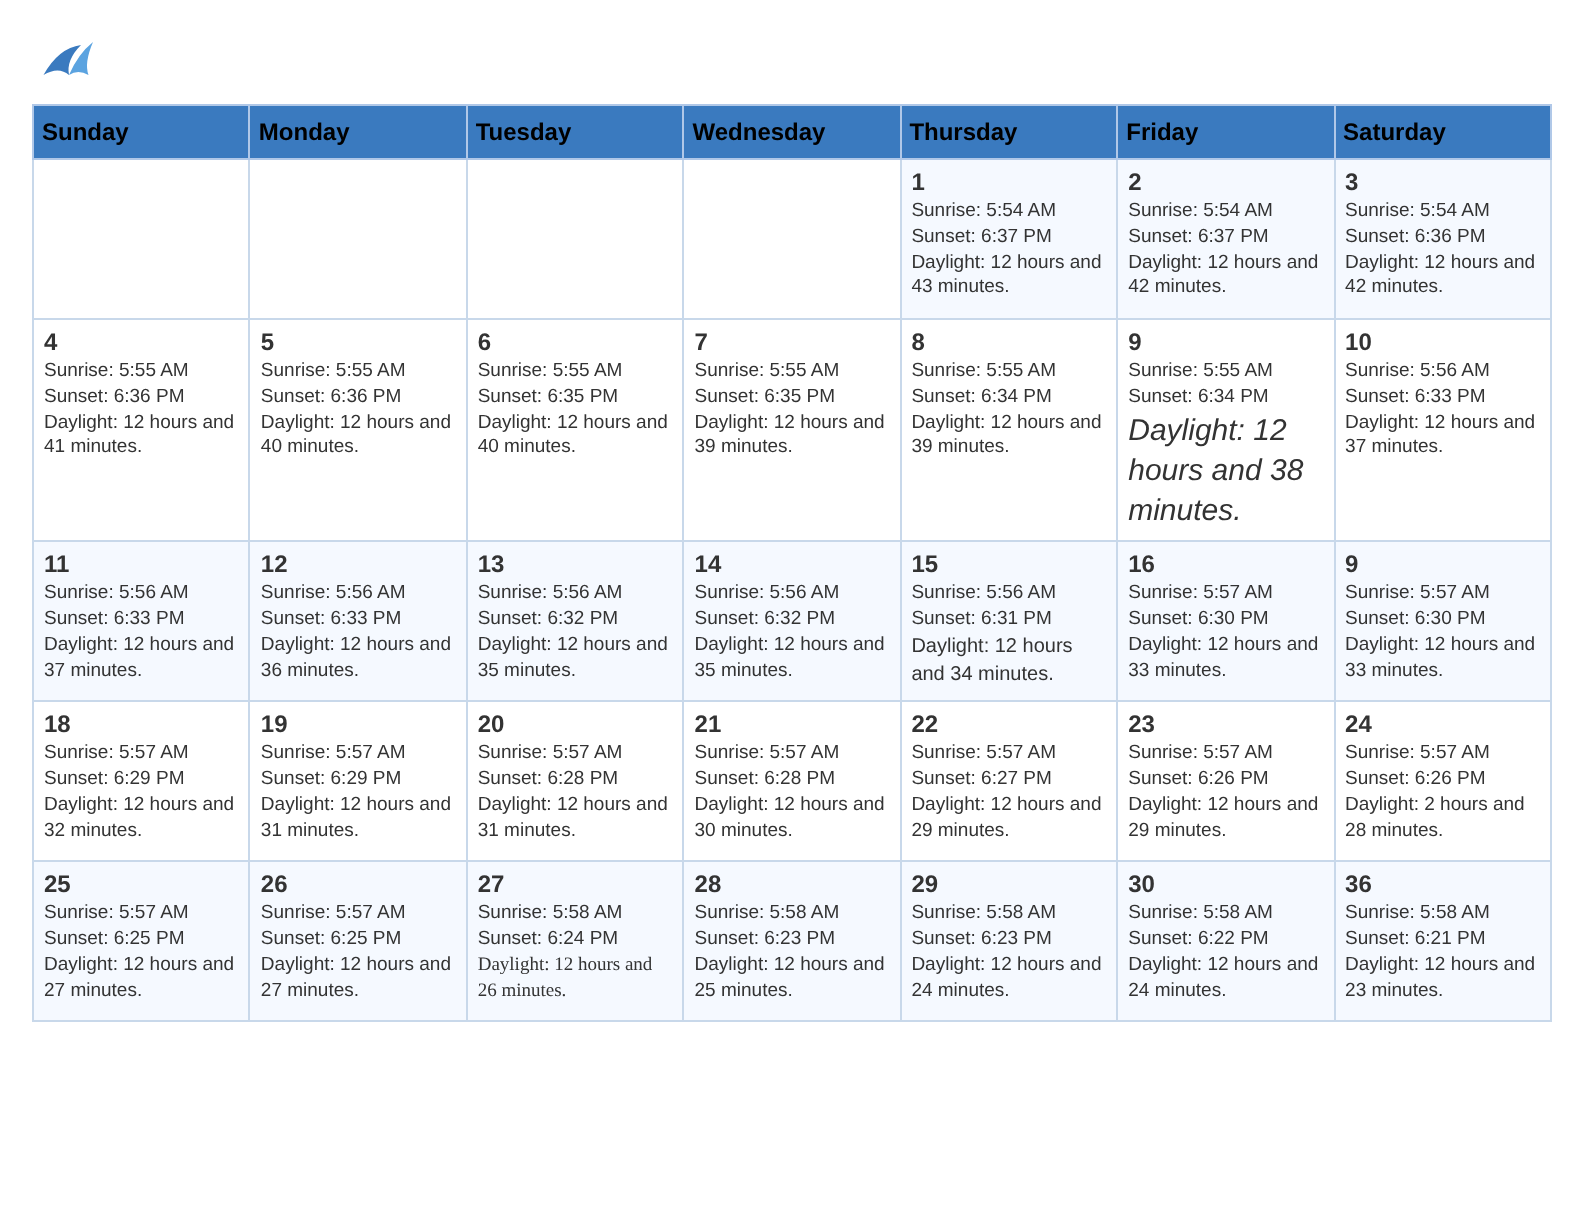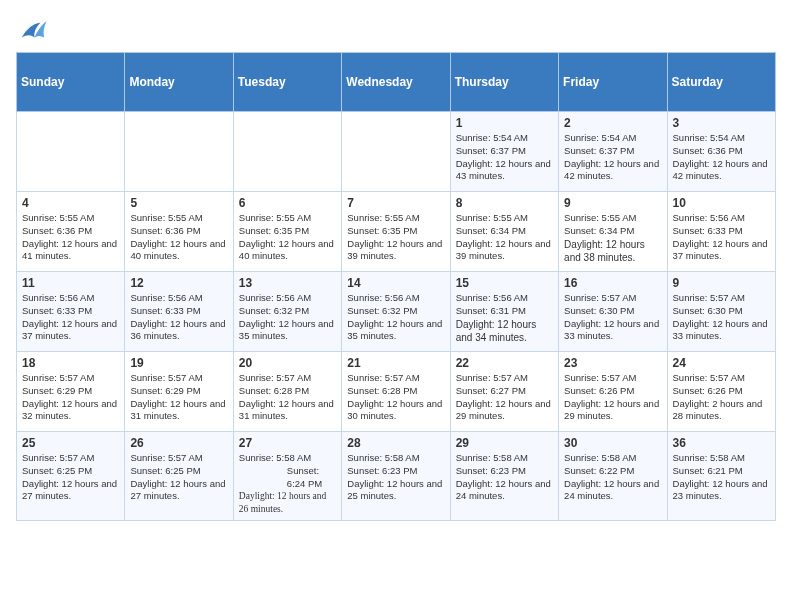--- a/index.html
+++ b/index.html
@@ -46,24 +46,24 @@
       font-size: 16px;
       color: #333;
     }
     table {
       width: 100%;
       border-collapse: collapse;
       table-layout: fixed;
     }
     thead tr th {
       background-color: #3a7abf;
-      color: #ffffff;
+      color: #000000;
       font-size: 12px;
       font-weight: bold;
-      padding: 22px 4px;
+      padding: 6px 4px;
       border: 1px solid #b0c8e8;
       text-align: left;
     }
     tbody tr td {
       border: 1px solid #c8d8ea;
       vertical-align: top;
       padding: 4px 5px;
       font-size: 10px;
       color: #333;
       height: 80px;
@@ -171,21 +171,21 @@
         <td>
           <span class="day-num">8</span>
           <div style="font-size: 9.5px; line-height: 1.35;">Sunrise: 5:55 AM</div>
           <div style="font-size: 9.5px; line-height: 1.35;">Sunset: 6:34 PM</div>
           <div style="font-size: 9.5px; line-height: 1.35;">Daylight: 12 hours and 39 minutes.</div>
         </td>
         <td>
           <span class="day-num">9</span>
           <div style="font-size: 9.5px; line-height: 1.35;">Sunrise: 5:55 AM</div>
           <div style="font-size: 9.5px; line-height: 1.35;">Sunset: 6:34 PM</div>
-          <div style="font-size: 10px; line-height: 1.35;">Daylight: 12 hours and 38 minutes.</div>
+          <div style="font-size: 15px; line-height: 1.35; font-style: italic;">Daylight: 12 hours and 38 minutes.</div>
         </td>
         <td>
           <span class="day-num">10</span>
           <div style="font-size: 9.5px; line-height: 1.35;">Sunrise: 5:56 AM</div>
           <div style="font-size: 9.5px; line-height: 1.35;">Sunset: 6:33 PM</div>
           <div style="font-size: 9.5px; line-height: 1.35;">Daylight: 12 hours and 37 minutes.</div>
         </td>
       </tr>
       <tr>
         <td>
@@ -284,21 +284,21 @@
         </td>
         <td>
           <span class="day-num">26</span>
           <div style="font-size: 9.5px; line-height: 1.35;">Sunrise: 5:57 AM</div>
           <div style="font-size: 9.5px; line-height: 1.35;">Sunset: 6:25 PM</div>
           <div style="font-size: 9.5px; line-height: 1.35;">Daylight: 12 hours and 27 minutes.</div>
         </td>
         <td>
           <span class="day-num">27</span>
           <div style="font-size: 9.5px; line-height: 1.35;">Sunrise: 5:58 AM</div>
-          <div style="font-size: 9.5px; line-height: 1.35; margin-left: 48px;">Sunset: 6:24 PM</div>
+          <div style="font-size: 9.5px; line-height: 1.35;">Sunset: 6:24 PM</div>
           <div style="font-size: 9.5px; line-height: 1.35; font-family: Liberation Serif, serif;">Daylight: 12 hours and 26 minutes.</div>
         </td>
         <td>
           <span class="day-num">28</span>
           <div style="font-size: 9.5px; line-height: 1.35;">Sunrise: 5:58 AM</div>
           <div style="font-size: 9.5px; line-height: 1.35;">Sunset: 6:23 PM</div>
           <div style="font-size: 9.5px; line-height: 1.35;">Daylight: 12 hours and 25 minutes.</div>
         </td>
         <td>
           <span class="day-num">29</span>

